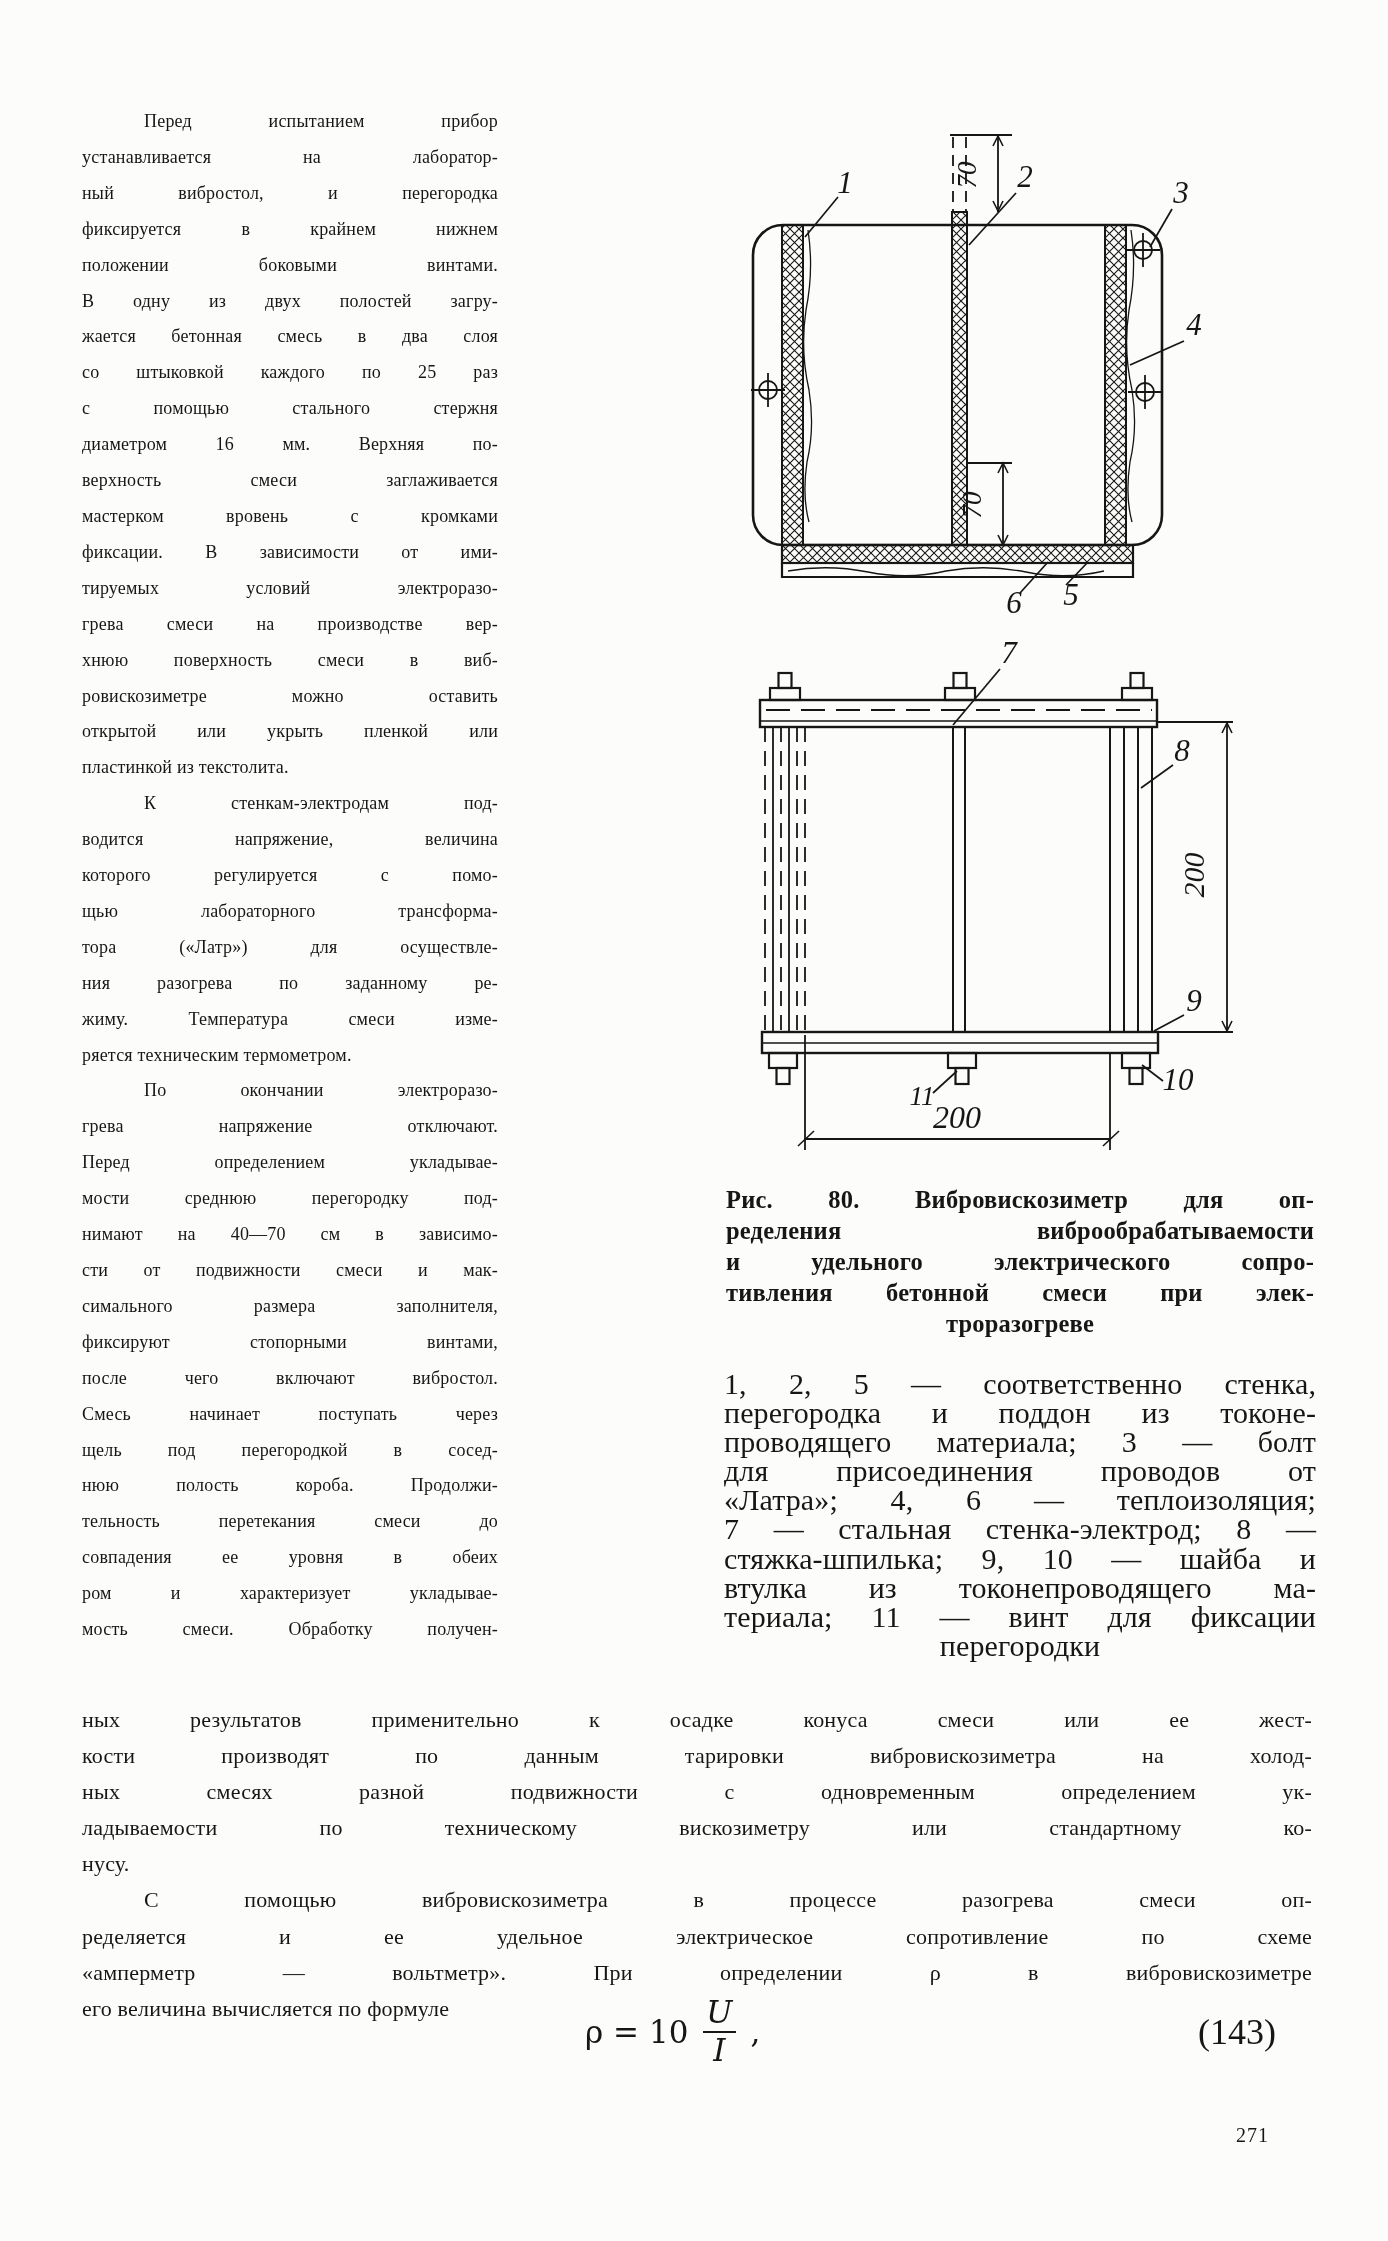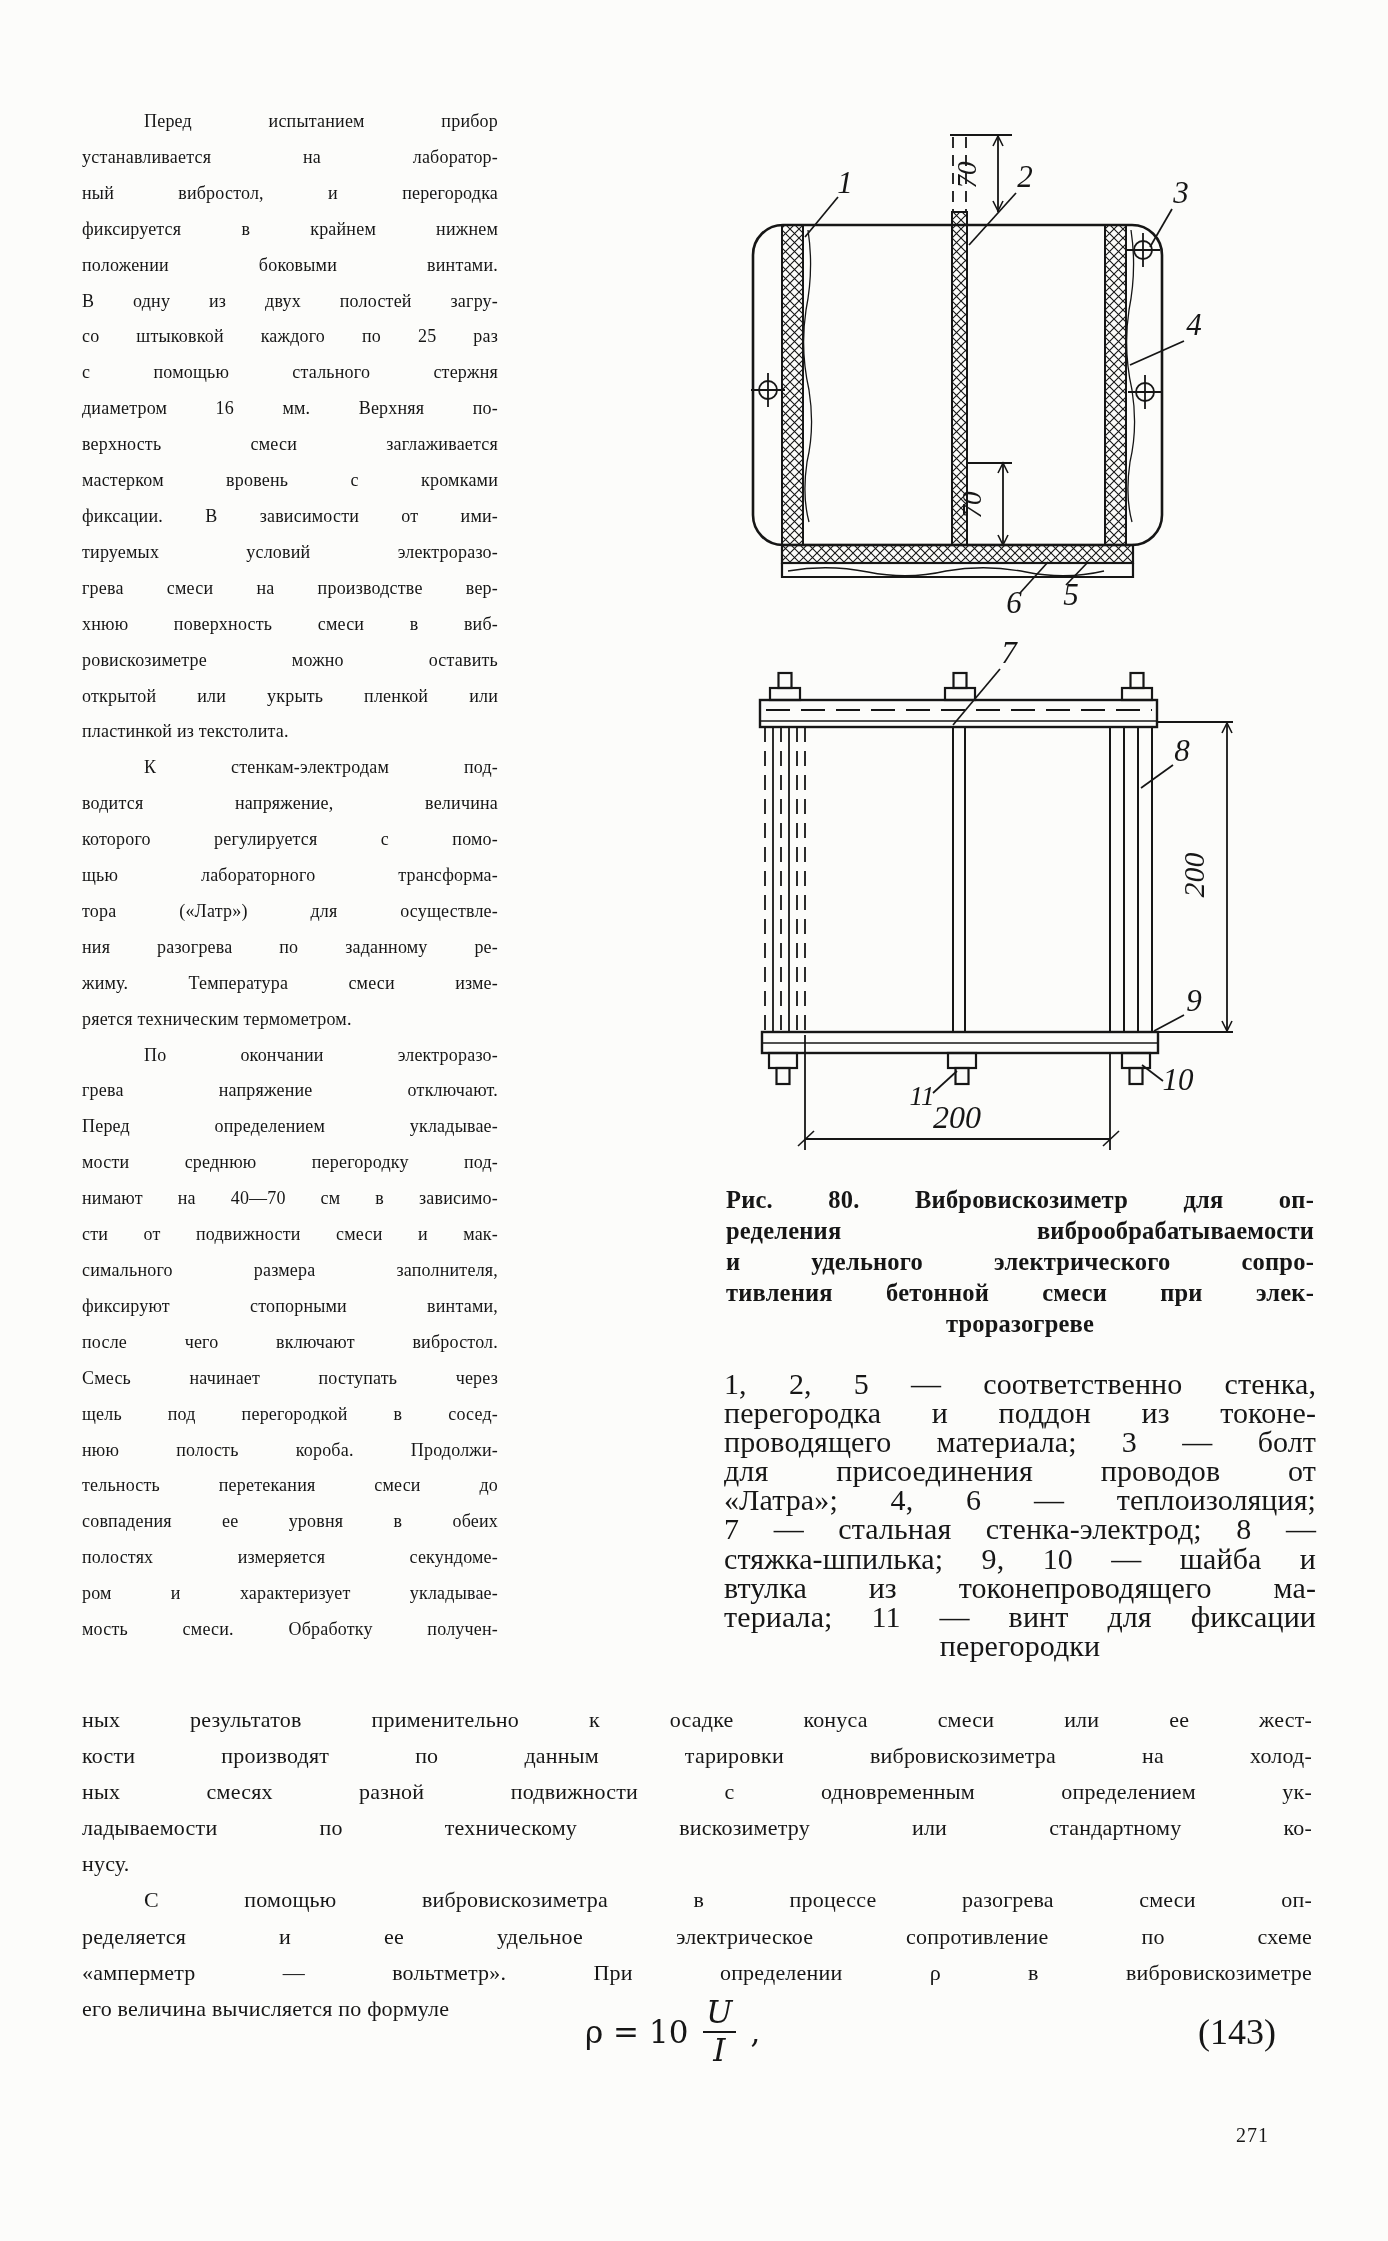--- a/index.html
+++ b/index.html
@@ -31,20 +31,21 @@
 </head>
 <body>
 
 <div id="left-col" class="abs">
     <div class="jline indent">Перед испытанием прибор</div>
     <div class="jline">устанавливается на лаборатор-</div>
     <div class="jline">ный вибростол, и перегородка</div>
     <div class="jline">фиксируется в крайнем нижнем</div>
     <div class="jline">положении боковыми винтами.</div>
     <div class="jline">В одну из двух полостей загру-</div>
+    <div class="jline">жается бетонная смесь в два слоя</div>
     <div class="jline">со штыковкой каждого по 25 раз</div>
     <div class="jline">с помощью стального стержня</div>
     <div class="jline">диаметром 16 мм. Верхняя по-</div>
     <div class="jline">верхность смеси заглаживается</div>
     <div class="jline">мастерком вровень с кромками</div>
     <div class="jline">фиксации. В зависимости от ими-</div>
     <div class="jline">тируемых условий электроразо-</div>
     <div class="jline">грева смеси на производстве вер-</div>
     <div class="jline">хнюю поверхность смеси в виб-</div>
     <div class="jline">ровискозиметре можно оставить</div>
@@ -65,21 +66,20 @@
     <div class="jline">нимают на 40—70 см в зависимо-</div>
     <div class="jline">сти от подвижности смеси и мак-</div>
     <div class="jline">симального размера заполнителя,</div>
     <div class="jline">фиксируют стопорными винтами,</div>
     <div class="jline">после чего включают вибростол.</div>
     <div class="jline">Смесь начинает поступать через</div>
     <div class="jline">щель под перегородкой в сосед-</div>
     <div class="jline">нюю полость короба. Продолжи-</div>
     <div class="jline">тельность перетекания смеси до</div>
     <div class="jline">совпадения ее уровня в обеих</div>
-    <div class="jline">полостях измеряется секундоме-</div>
     <div class="jline">ром и характеризует укладывае-</div>
     <div class="jline">мость смеси. Обработку получен-</div>
   </div>
 
 <svg class="abs" style="left:520px;top:85px;" width="820" height="1080" viewBox="0 0 820 1080">
   <defs>
     <pattern id="xh" width="9" height="9" patternUnits="userSpaceOnUse">
       <path d="M0,9 L9,0 M0,0 L9,9" stroke="#161616" stroke-width="1.1" fill="none"></path>
     </pattern>
   </defs>

